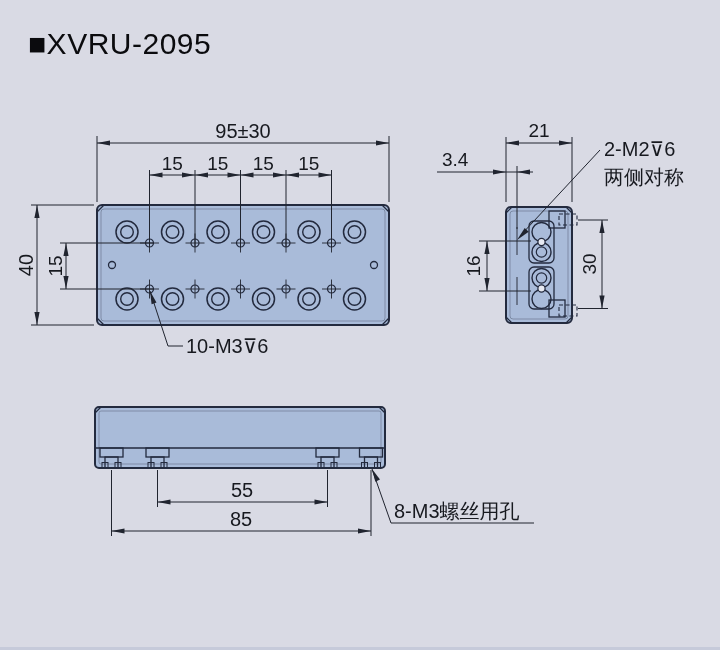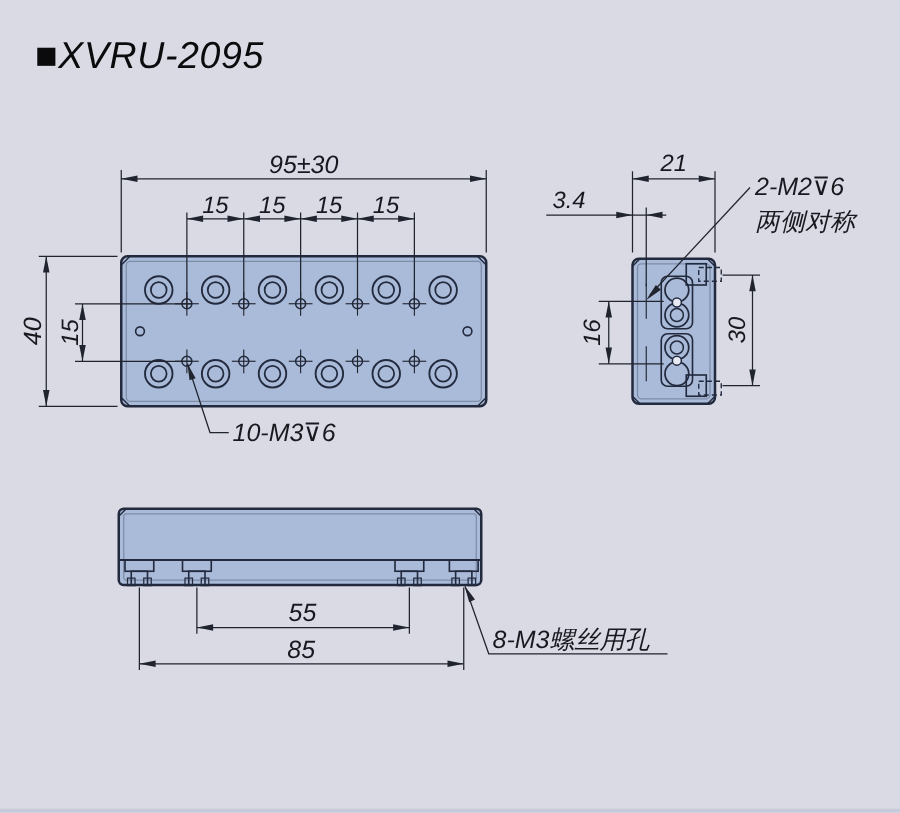--- a/index.html
+++ b/index.html
@@ -2,21 +2,21 @@
 <html><head>
 <meta charset="utf-8">
 <style>
   html,body{margin:0;padding:0;}
   body{
     width:720px;height:650px;
     background:#d9dae4;
     font-family:"Liberation Sans","DejaVu Sans",sans-serif;
     overflow:hidden;
   }
-  .stage{position:relative;width:720px;height:650px;font-style:italic;}
+  .stage{position:relative;width:720px;height:650px;}
   svg{position:absolute;left:0;top:0;}
   .outline{stroke:#232a3e;fill:none;}
   .body{fill:#a9bbd9;stroke:#232a3e;stroke-width:2;}
   .inner{stroke:#3a4156;stroke-opacity:.38;stroke-width:1;fill:none;}
   .dim{stroke:#20242f;stroke-width:1;fill:none;}
   .thin{stroke:#20242f;stroke-width:.9;fill:none;}
   .arrow{fill:#20242f;stroke:none;}
   .dtext{font-size:19px;fill:#17191f;}
   .dtextL{font-size:20px;fill:#17191f;}
   .title{font-size:30px;fill:#0b0b0e;letter-spacing:.5px;}

